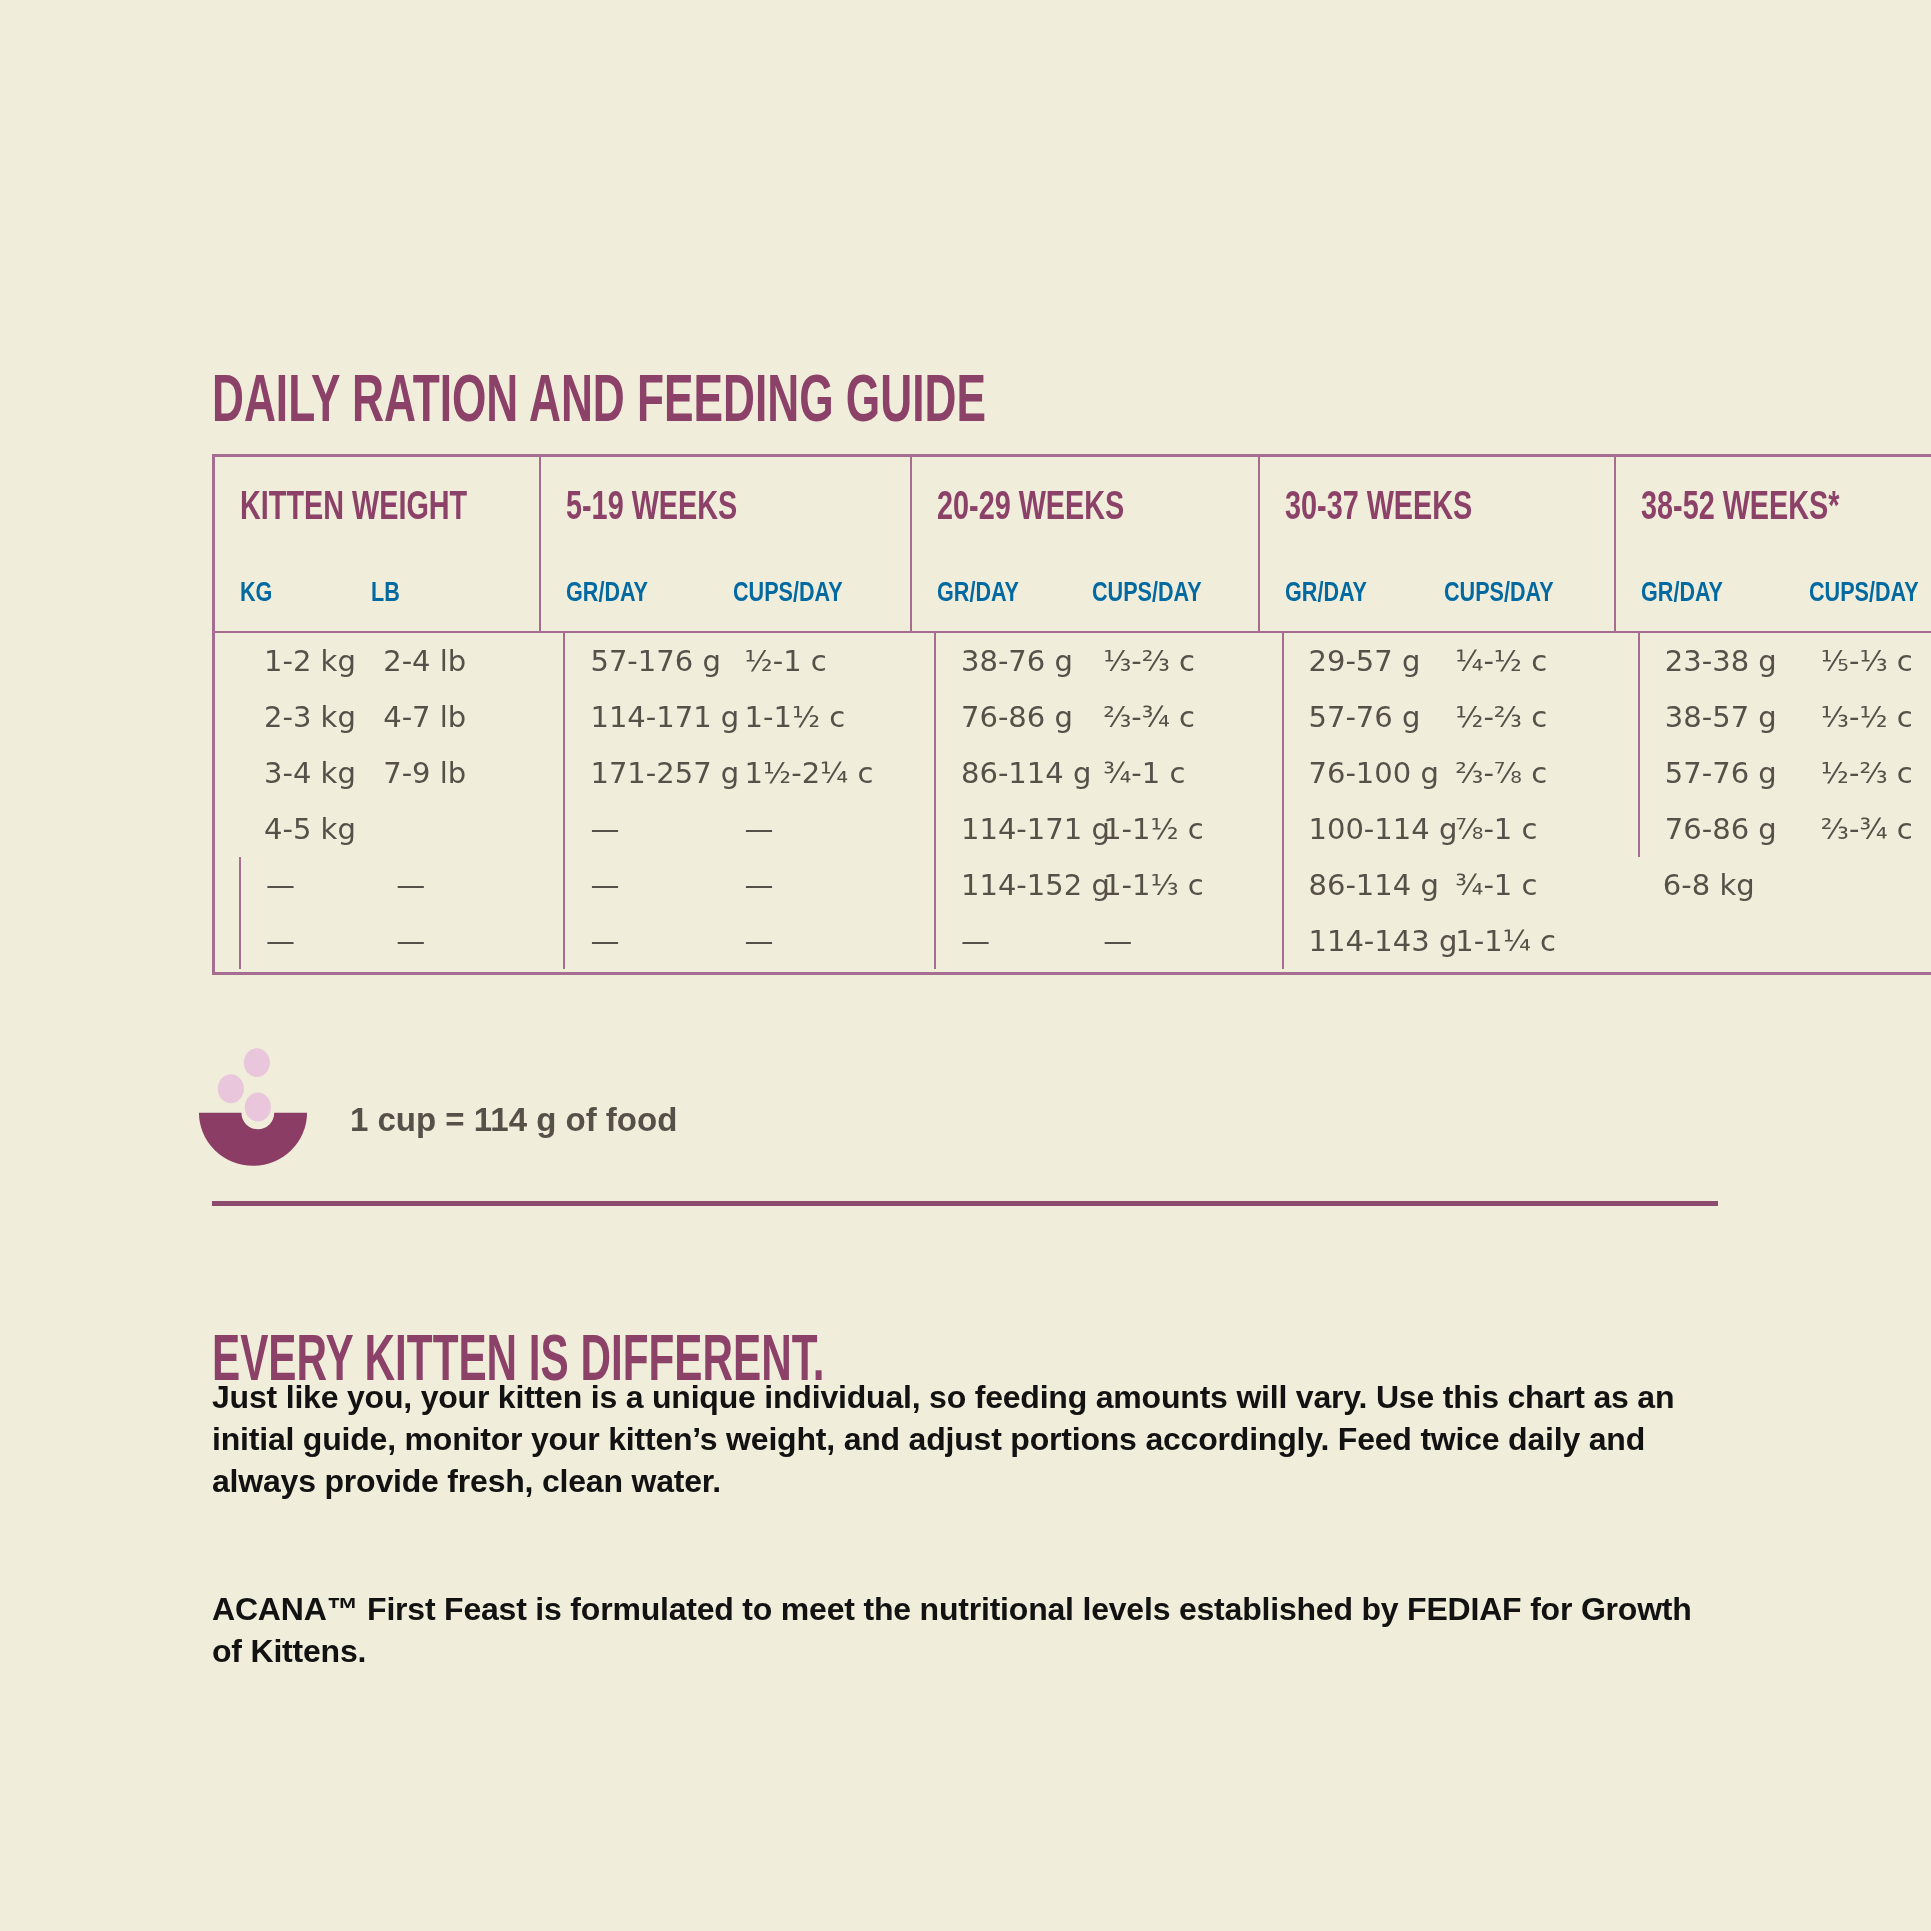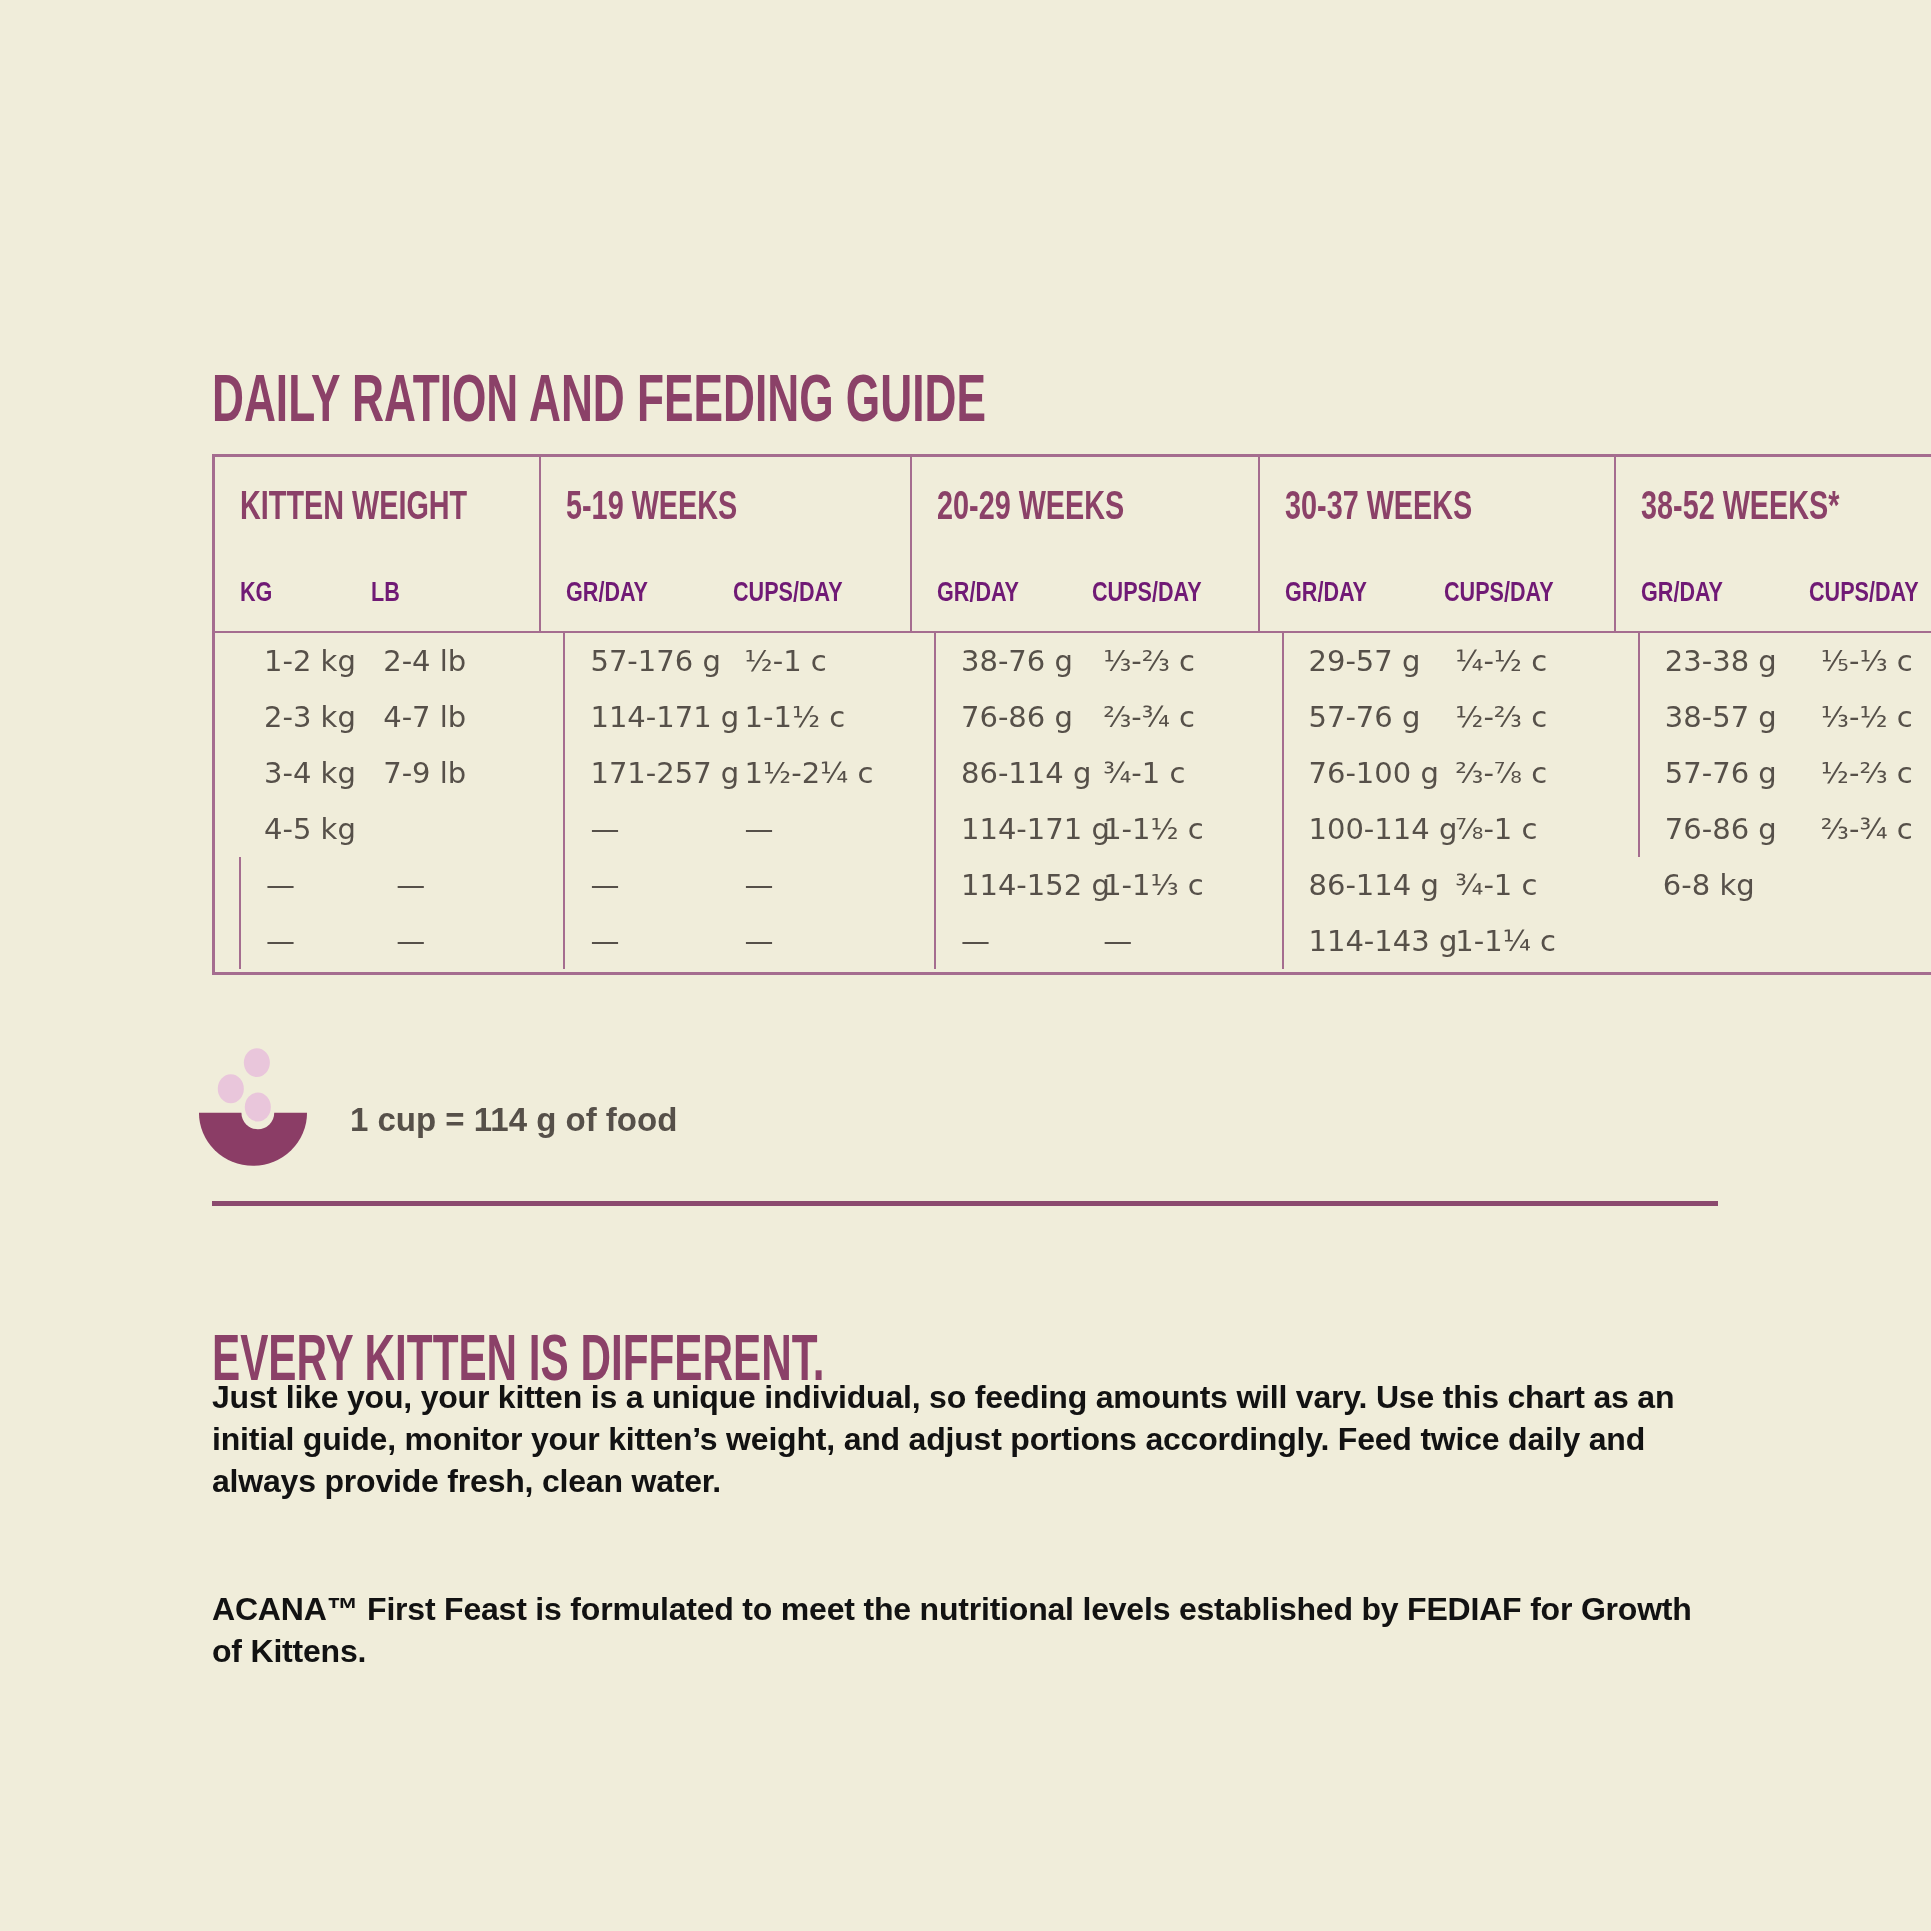--- a/index.html
+++ b/index.html
@@ -14,21 +14,21 @@
 
   
   .ftable{position:absolute;left:212px;top:454px;width:1779px;height:521px;
     border:3.9px solid #a56d8f;box-sizing:border-box;display:grid;
     grid-template-columns:18.3% 20.9% 19.6% 20.1% 21.1%;
     grid-template-rows:97px 79px repeat(6,56px);}
   .cell{position:relative;display:flex;align-items:center;box-sizing:border-box;}
   .bl{border-left:2.9px solid #a56d8f;}
   .bb{border-bottom:2.9px solid #a56d8f;}
   .hc{font-size:40px;font-weight:bold;color:#8b4168;padding-left:25px;}
-  .uc{font-size:27px;font-weight:bold;color:#701a75;}
+  .uc{font-size:27px;font-weight:bold;color:#0369a1;}
   .uc .a{padding-left:25px;}
   .uc .b{position:absolute;left:52%;}
   .uc.w .b{left:48%;}
   .dc{font-family:"DejaVu Sans","Liberation Sans",sans-serif;font-size:29px;color:#565049;margin-left:24px;}
   .dc .a{padding-left:25px;white-space:nowrap;}
   .dc .b{position:absolute;left:52%;white-space:nowrap;}
   .dc.w .b{left:48%;}
 
   
   .bowl{position:absolute;left:198px;top:1047px;}

